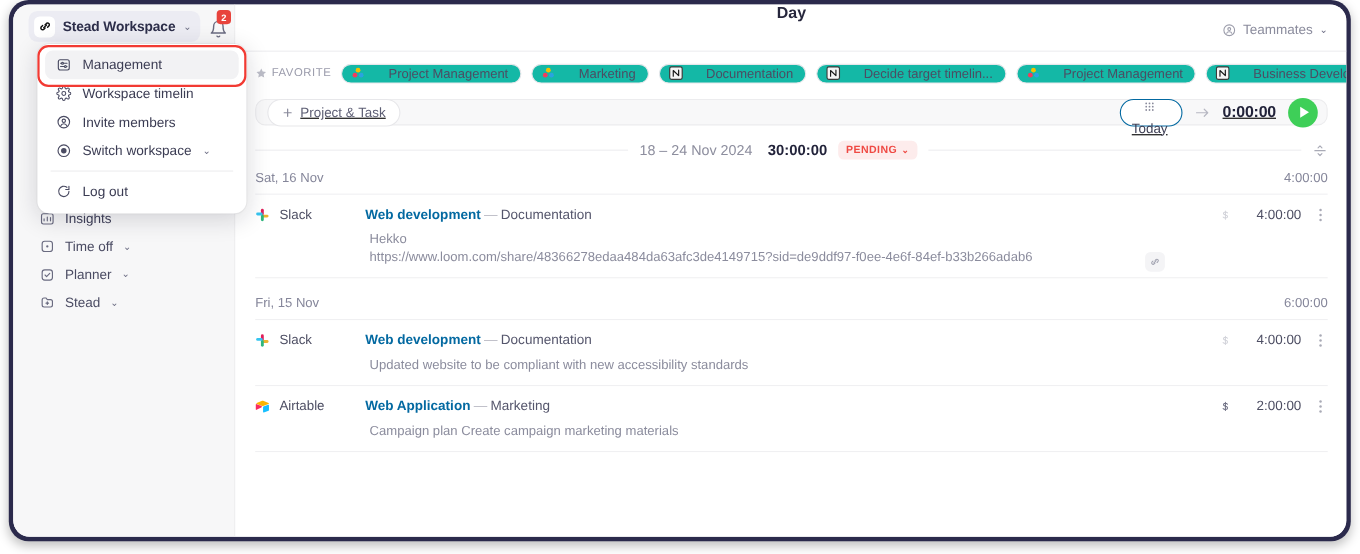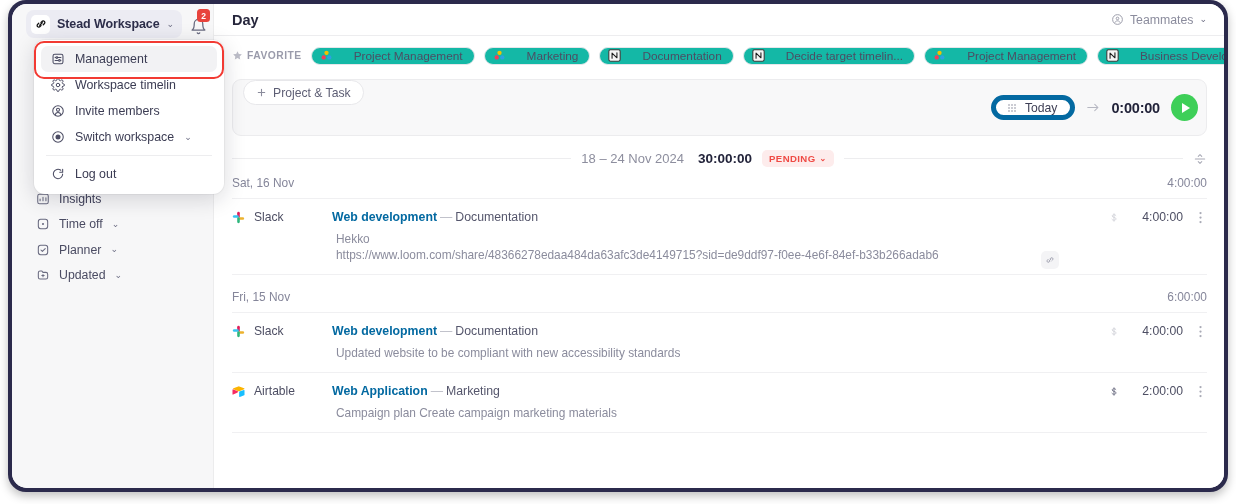--- a/index.html
+++ b/index.html
@@ -121,84 +121,87 @@
     border: 2.5px solid #f23a33;
     border-radius: 10px;
     z-index: 40;
     pointer-events: none;
   }
 
   
   #main { flex: 1 1 auto; height: 100%; position: relative; background: #fff; min-width: 0; }
 
   .topbar {
-    height: 32px;
+    height: 43px;
     border-bottom: 1px solid #ededef;
     display: flex; align-items: center;
     padding: 0 17px 0 18px;
+    flex-direction: column;
   }
   .page-title { font-size: 14.5px; font-weight: 700; color: #26263c; }
   .topbar-right { margin-left: auto; display: flex; align-items: center; gap: 6px; cursor: pointer; }
   .teammates-lbl { font-size: 12.3px; color: #8b8c9d; }
 
   
   .fav-row {
     height: 39px;
     display: flex; align-items: center;
     padding: 0 0 0 18px;
     gap: 9px;
     overflow: hidden;
   }
   .fav-label {
     display: flex; align-items: center; gap: 4px;
     font-size: 10.3px; color: #9a9bab; letter-spacing: .5px;
-    font-weight: 700; flex: 0 0 auto;
+    font-weight: 400; flex: 0 0 auto;
   }
   .chip {
     display: flex; align-items: center; gap: 21px;
     height: 18px;
     padding: 0 11px 0 8px;
     border: 1px solid #e6e6ea;
     border-radius: 12px;
     background: #14b8a6;
     font-size: 11.8px; color: #4c4d63;
     white-space: nowrap;
     flex: 0 0 auto;
     cursor: pointer;
   }
   .chip-ico { width: 13px; height: 13px; flex: 0 0 13px; border-radius: 2.5px; }
 
   
   .timer-wrap { padding: 4px 17px 0 18px; }
   .timer-bar {
-    height: 57px;
+    height: 24px;
     border: 1px solid #ececee;
     border-radius: 9px;
     background: #f8f8f9;
-    display: flex; 
+    display: flex; align-items: center;
     padding: 0 6px 0 10px;
+    text-decoration: underline;
   }
   .pt-btn {
     display: flex; align-items: center; gap: 6px;
     height: 25px; padding: 0 12px;
     background: #fff;
     border: 1px solid #e7e7ea;
     border-radius: 13px;
     font-size: 12.2px; color: #5d5e74;
     cursor: pointer;
   }
   .timer-right { margin-left: auto; display: flex; align-items: center; gap: 11px; padding-right: 2px; }
   .dollar { font-size: 12.5px; color: #c9cad2; cursor: pointer; }
   .today-btn {
     display: flex; align-items: center; gap: 7px;
     height: 25px; padding: 0 13px 0 10px;
-    background: #fff; border: 5px solid #0369a1;
+    background: #fff; border: 1px solid #0369a1;
     border-radius: 13px;
     font-size: 12.2px; color: #3d3e54; font-weight: 500;
     cursor: pointer;
+    flex-direction: column;
   }
   .arrow-r { color: #b6b7c2; font-size: 13px; }
   .timer-val { font-size: 14.5px; font-weight: 700; color: #22233a; letter-spacing: -.2px; }
   .play-btn {
     width: 27px; height: 27px; border-radius: 50%;
     background: #3ecf58;
     display: flex; align-items: center; justify-content: center;
     cursor: pointer;
   }
   .play-btn::after {
@@ -338,21 +341,21 @@
         <span>Planner</span>
         <span class="chev">⌄</span>
       </div>
       <div class="nav-item">
         <span class="nico">
           <svg width="14" height="14" viewBox="0 0 24 24" fill="none" stroke="currentColor" stroke-width="1.8" stroke-linecap="round">
             <path d="M4 8a3 3 0 013-3h3l2 2.5h5a3 3 0 013 3V16a3 3 0 01-3 3H7a3 3 0 01-3-3z"></path>
             <path d="M12 11v4M10 13h4"></path>
           </svg>
         </span>
-        <span>Updated</span>
+        <span>Stead</span>
         <span class="chev">⌄</span>
       </div>
     </div>
 
     <div id="menu">
       <div class="menu-item active">
         <span class="mico">
           <svg width="14" height="14" viewBox="0 0 24 24" fill="none" stroke="currentColor" stroke-width="1.8" stroke-linecap="round">
             <rect x="3.5" y="4" width="17" height="16" rx="3"></rect>
                 <path d="M7 9.5h10M7 14.5h10"></path>

